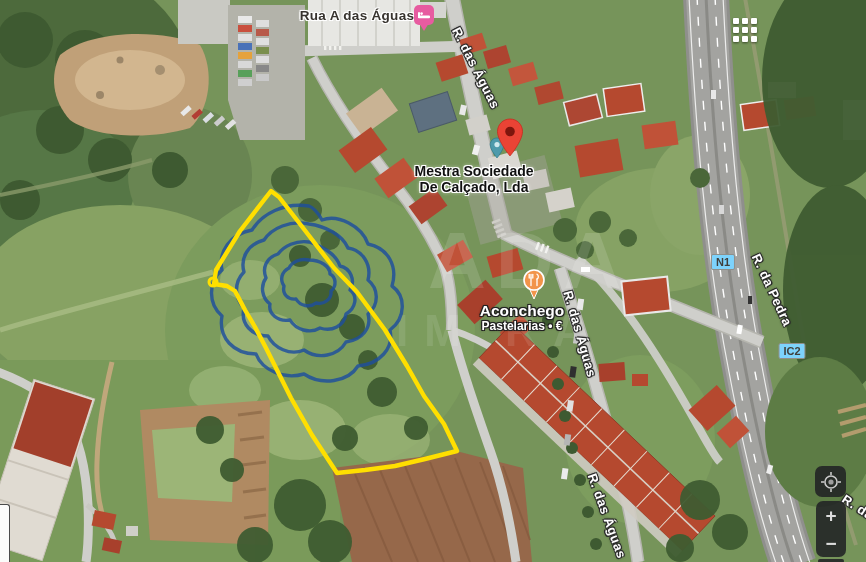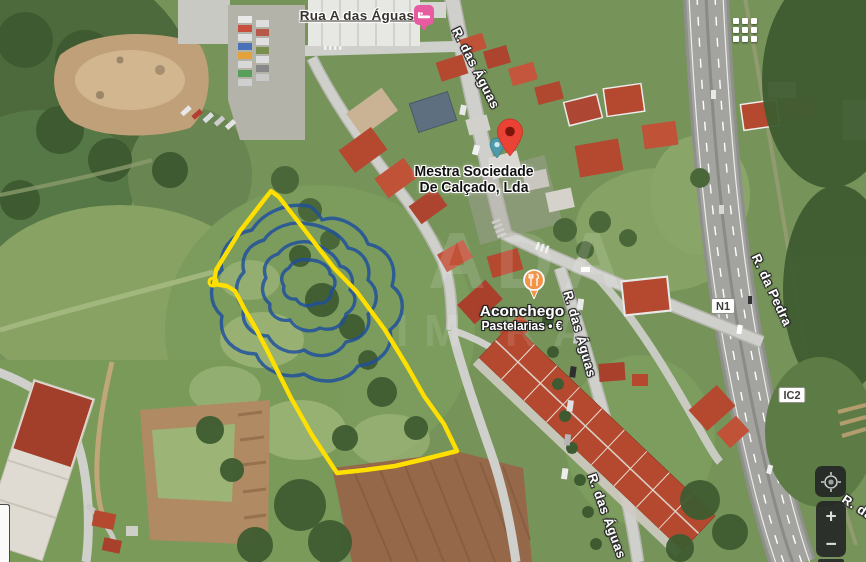--- a/index.html
+++ b/index.html
@@ -5,29 +5,29 @@
   html,body{margin:0;padding:0;background:#000;}
   .stage{position:relative;width:866px;height:562px;overflow:hidden;
          font-family:"Liberation Sans",sans-serif;background:#76945a;}
   .stage svg.mapart{position:absolute;left:0;top:0;}
   .abs{position:absolute;}
   
   .lbl{position:absolute;white-space:nowrap;transform:translate(-50%,-50%);pointer-events:none;}
   .street-light{color:#fff;font-size:13px;font-weight:700;letter-spacing:.6px;
     text-shadow:-1px -1px 0 #2b2b2b,1px -1px 0 #2b2b2b,-1px 1px 0 #2b2b2b,1px 1px 0 #2b2b2b,0 0 3px #000;}
   .street-dark{color:#37332e;font-size:13.5px;font-weight:700;letter-spacing:.3px;
-    text-shadow:-1px -1px 0 #fff,1px -1px 0 #fff,-1px 1px 0 #fff,1px 1px 0 #fff,0 0 3px #fff;text-decoration:underline;}
+    text-shadow:-1px -1px 0 #fff,1px -1px 0 #fff,-1px 1px 0 #fff,1px 1px 0 #fff,0 0 3px #fff;}
   .poi-dark{color:#101010;font-size:14px;font-weight:700;text-align:center;line-height:16px;
     text-shadow:-1px -1px 0 #fff,1px -1px 0 #fff,-1px 1px 0 #fff,1px 1px 0 #fff,0 0 4px #fff;}
   .poi-light{color:#fff;text-align:center;
     text-shadow:-1px -1px 0 #222,1px -1px 0 #222,-1px 1px 0 #222,1px 1px 0 #222,0 0 3px #000;}
   .poi-light .nm{font-size:15.5px;font-weight:700;line-height:17px;}
   .poi-light .sub{font-size:12px;font-weight:600;line-height:14px;}
-  .route-badge{position:absolute;transform:translate(-50%,-50%);background:#ffffff;border:1px solid #8f8f8a;
-    border-radius:2px;padding:0 4px;font-size:11px;font-weight:700;color:#3f3f3c;line-height:14px;margin-top:44px;}
+  .route-badge{position:absolute;transform:translate(-50%,-50%);background:#7dd3fc;border:1px solid #8f8f8a;
+    border-radius:2px;padding:0 4px;font-size:11px;font-weight:700;color:#3f3f3c;line-height:14px;}
   
   .apps-grid{position:absolute;left:733px;top:18px;width:24px;height:24px;display:grid;
     grid-template-columns:repeat(3,1fr);gap:3px;cursor:pointer;filter:drop-shadow(0 1px 1px rgba(0,0,0,.5));}
   .apps-grid i{background:#fff;border-radius:1px;display:block;}
   .btn-signin{position:absolute;left:767px;top:14px;width:71px;height:29px;background:#3e78e0;
     color:#fff;font-size:14px;font-weight:700;border-radius:3px;display:flex;align-items:center;
     justify-content:center;box-shadow:0 1px 3px rgba(0,0,0,.4);cursor:pointer;}
   
   .ctl{position:absolute;background:rgba(33,34,36,.88);border-radius:7px;}
   .ctl-loc{left:815px;top:466px;width:31px;height:31px;display:flex;align-items:center;justify-content:center;cursor:pointer;}

